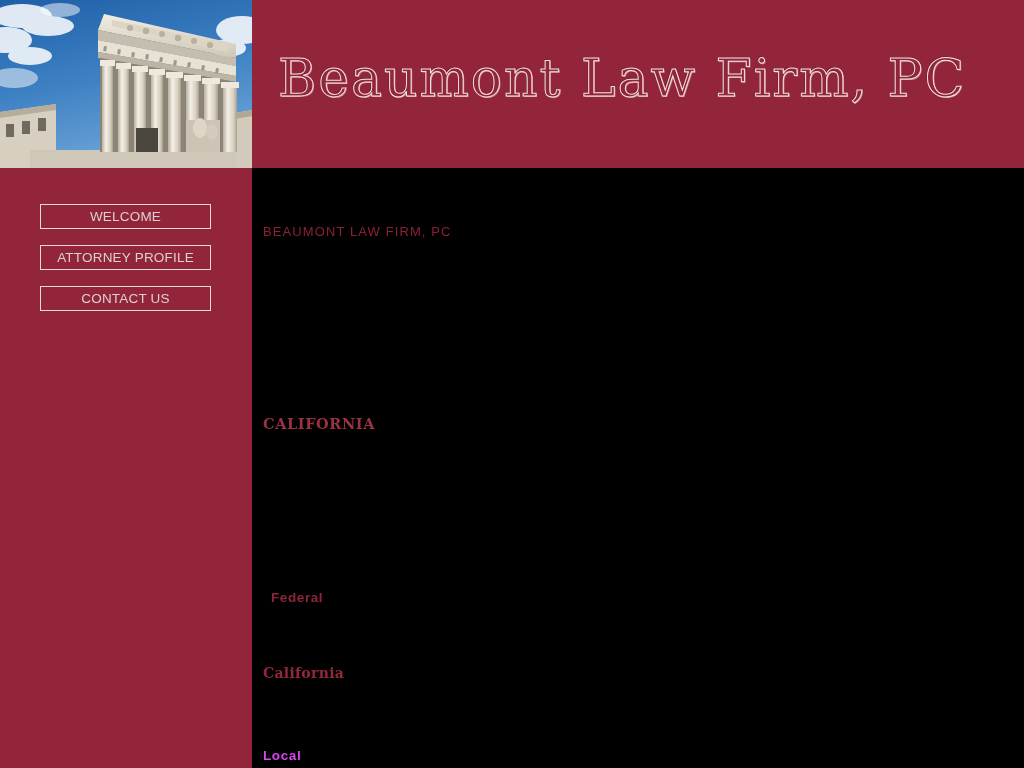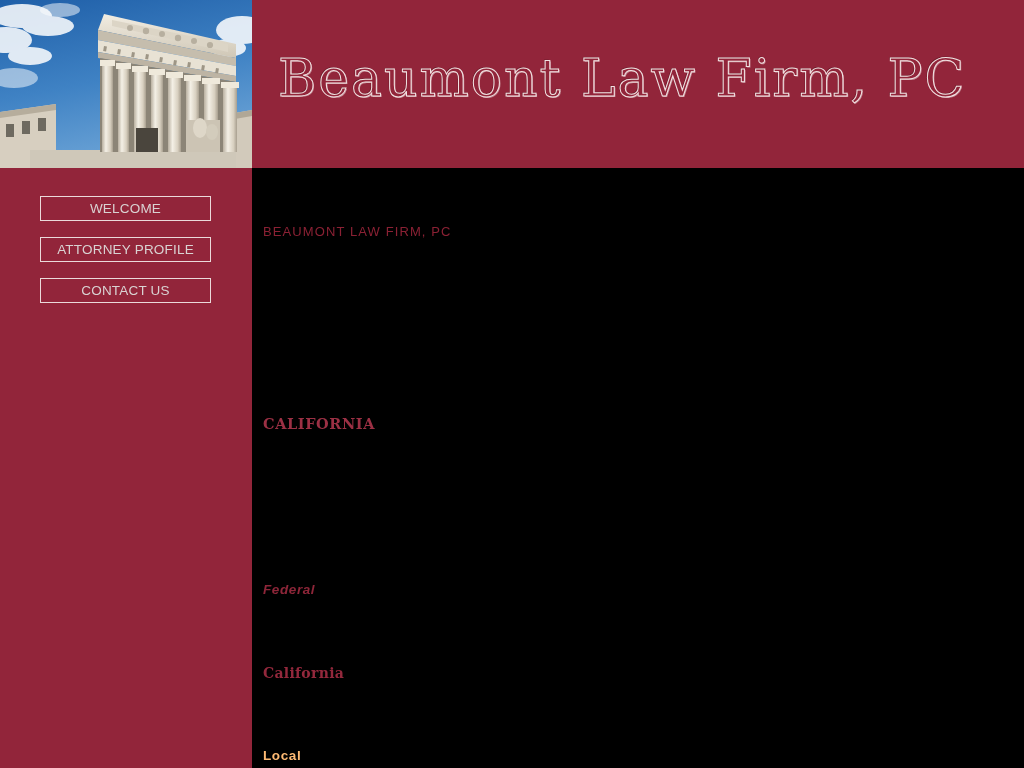--- a/index.html
+++ b/index.html
@@ -72,21 +72,21 @@
       -1px -1px 0 rgba(0,0,0,0.25);
     white-space: nowrap;
   }
 
   
   #sidebar-nav {
     position: absolute;
     left: 0;
     top: 168px;
     width: 252px;
-    padding-top: 28px;
+    padding-top: 36px;
   }
   .nav-button {
     display: block;
     box-sizing: border-box;
     width: 171px;
     height: 25px;
     margin: 0 0 16px 40px;
     border: 1px solid #EBDADA;
     background: transparent;
     color: #D9D2D2;
@@ -136,43 +136,42 @@
     white-space: nowrap;
   }
 
   .sub-heading-federal {
     top: 414px;
     font-family: "Liberation Sans", sans-serif;
     font-size: 13.5px;
     font-weight: bold;
     letter-spacing: 0.6px;
     color: #8E2639;
-    margin: 0;
-    white-space: nowrap;
-    font-style: italic;
+    margin: 8px;
+    white-space: nowrap;
   }
 
   .sub-heading-california {
     top: 497px;
     font-family: "DejaVu Serif", "Liberation Serif", serif;
     font-size: 14px;
     font-weight: bold;
     letter-spacing: 0.3px;
     color: #93283C;
     margin: 0;
     white-space: nowrap;
   }
 
   .sub-heading-local {
     top: 580px;
     font-family: "Liberation Sans", sans-serif;
     font-size: 13.5px;
     font-weight: bold;
     letter-spacing: 0.6px;
-    color: #fdba74;
+    color: #d946ef;
     margin: 0;
     white-space: nowrap;
   }
 </style>
 </head>
 <body>
 
 <div id="page">
 
   <div id="left-col">

